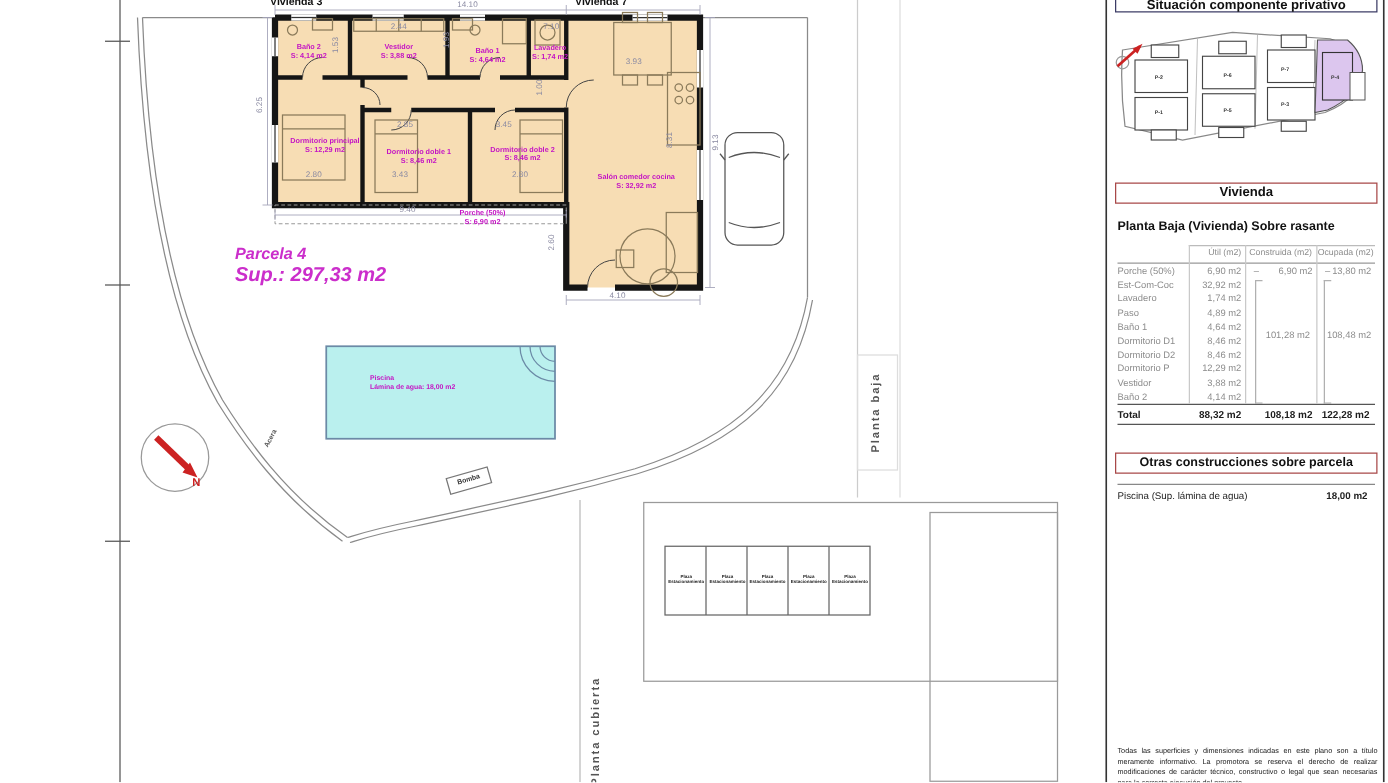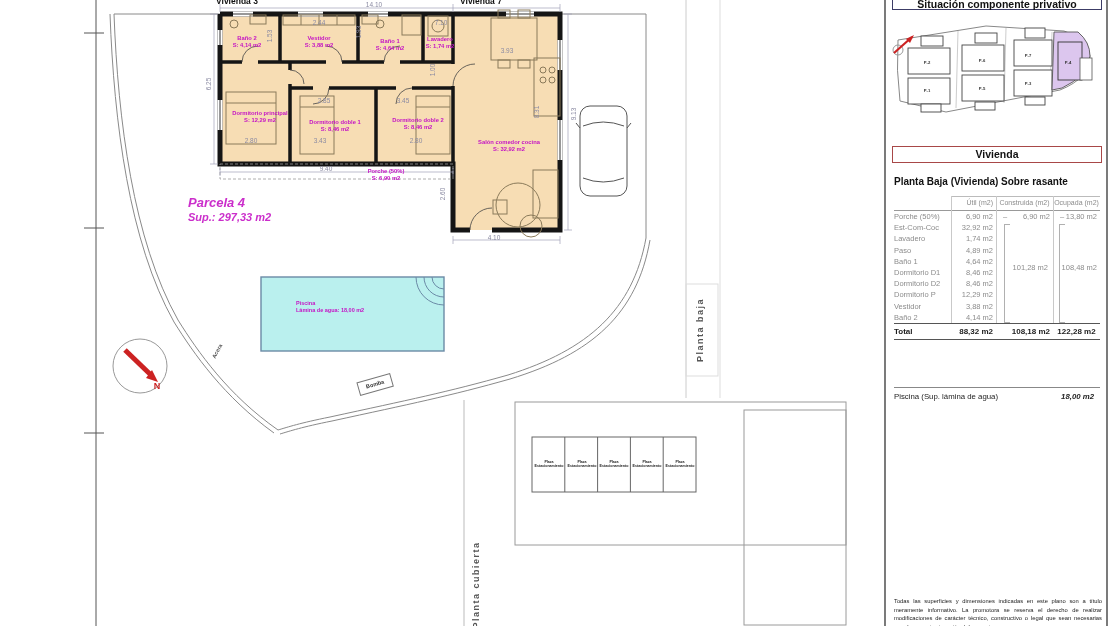--- a/index.html
+++ b/index.html
@@ -260,21 +260,21 @@
   <span class="rl" style="left:362px;top:45px;"><span>Baño 1</span><br><span>S: 4,64 m2</span></span>
   <span class="rl" style="left:412px;top:43px;"><span>Lavadero</span><br><span>S: 1,74 m2</span></span>
   <span class="rl" style="left:232px;top:117px;"><span>Dormitorio principal</span><br><span>S: 12,29 m2</span></span>
   <span class="rl" style="left:307px;top:126px;"><span>Dormitorio doble 1</span><br><span>S: 8,46 m2</span></span>
   <span class="rl" style="left:390px;top:124px;"><span>Dormitorio doble 2</span><br><span>S: 8,46 m2</span></span>
   <span class="rl" style="left:481px;top:146px;"><span>Salón comedor cocina</span><br><span>S: 32,92 m2</span></span>
   <span class="rl" style="left:358px;top:175px;"><span>Porche (50%)</span><br><span>S: 6,90 m2</span></span>
 
   <div class="parcela" style="left:160px;top:195px;font-style:italic;">
     <div style="font-size:13px;">Parcela 4</div>
-    <div style="font-size:11px;">Sup.: 297,33 m2</div>
+    <div style="font-size:16px;">Sup.: 297,33 m2</div>
   </div>
   <div class="pool-label" style="left:268px;top:300px;">
     <div>Piscina</div>
     <div>Lámina de agua: 18,00 m2</div>
   </div>
 
   <span class="t" style="left:189px;top:351px;transform:translate(-50%,-50%) rotate(-62deg);font-size:5.5px;color:#555;font-weight:bold;">Acera</span>
   <span class="t" style="left:347px;top:384px;transform:translate(-50%,-50%) rotate(-16deg);font-size:5.5px;color:#333;font-weight:bold;">Bomba</span>
   <span class="t" style="left:129px;top:386px;font-size:9px;color:#cc2222;font-weight:bold;">N</span>
   <span class="tv" style="left:672px;top:330px;font-size:9px;font-weight:bold;color:#555;letter-spacing:1.5px;">Planta baja</span>
@@ -386,21 +386,22 @@
     <span class="gval" style="left:167px;top:70px;width:36px;">108,48 m2</span>
 
     <div class="total-row">
       <span class="c-lab">Total</span>
       <span class="c-util">88,32 m2</span>
       <span class="c-con" style="text-align:right;padding-right:3px;">108,18 m2</span>
       <span class="c-ocu" style="text-align:center;">122,28 m2</span>
     </div>
   </div>
 
+  <div class="hbox" style="top:362px;height:17px;font-size:10px;line-height:15px;">Otras construcciones sobre parcela</div>
   <div class="abs" style="left:866px;top:387px;width:206px;border-top:1px solid #888;"></div>
   <div class="abs" style="left:866px;top:392px;width:200px;display:flex;justify-content:space-between;font-size:7.8px;color:#222;">
     <span>Piscina (Sup. lámina de agua)</span>
-    <span style="font-weight:bold;font-style:italic;">18,00 m2</span>
+    <span style="font-weight:bold;">18,00 m2</span>
   </div>
 
   <div class="disc">Todas las superficies y dimensiones indicadas en este plano son a título meramente informativo. La promotora se reserva el derecho de realizar modificaciones de carácter técnico, constructivo o legal que sean necesarias para la correcta ejecución del proyecto,</div>
 
 </div>
 
 </body></html>

